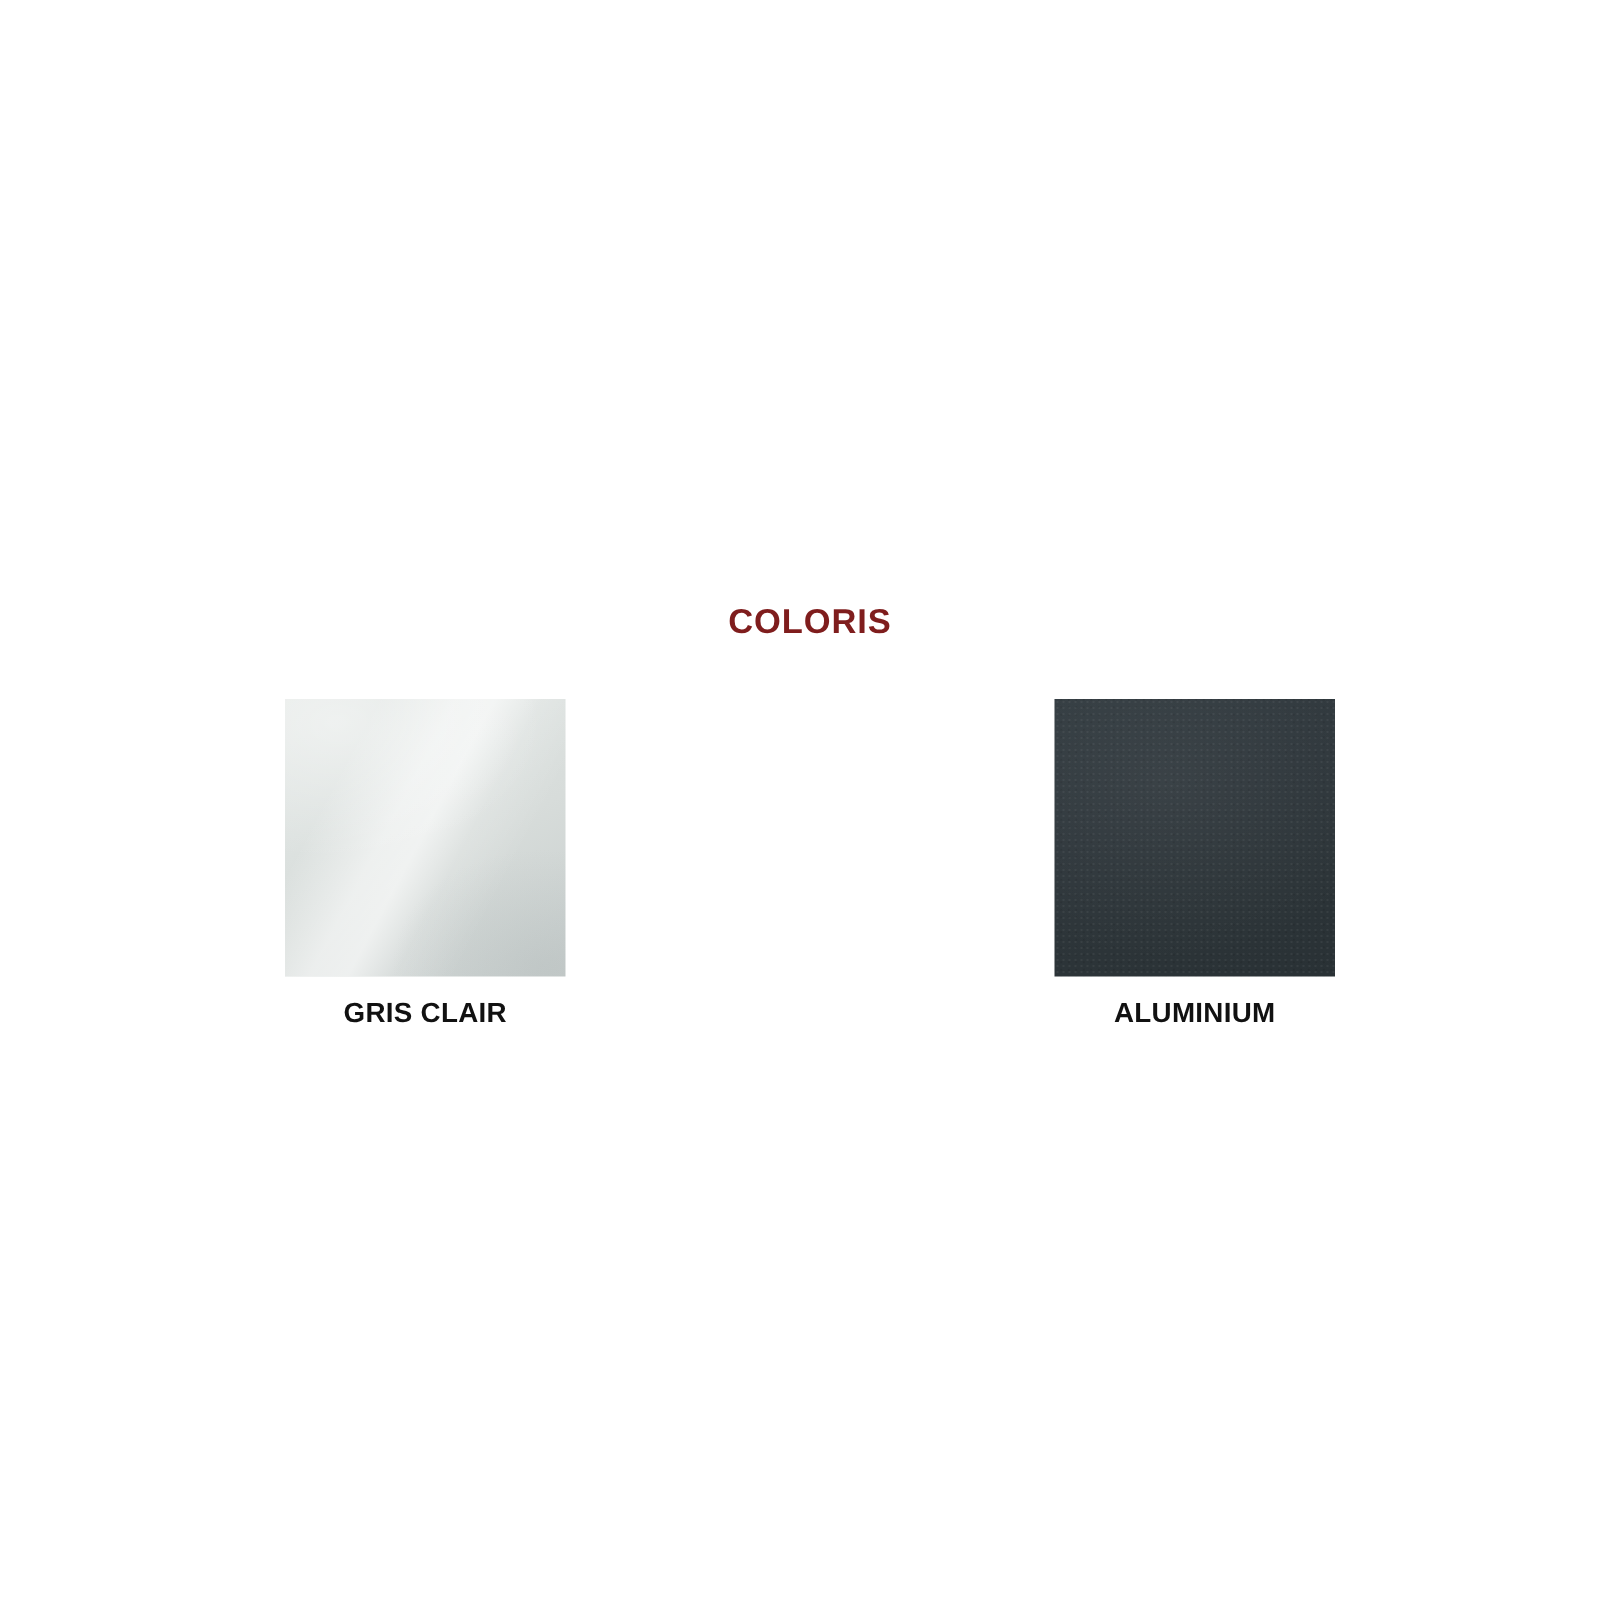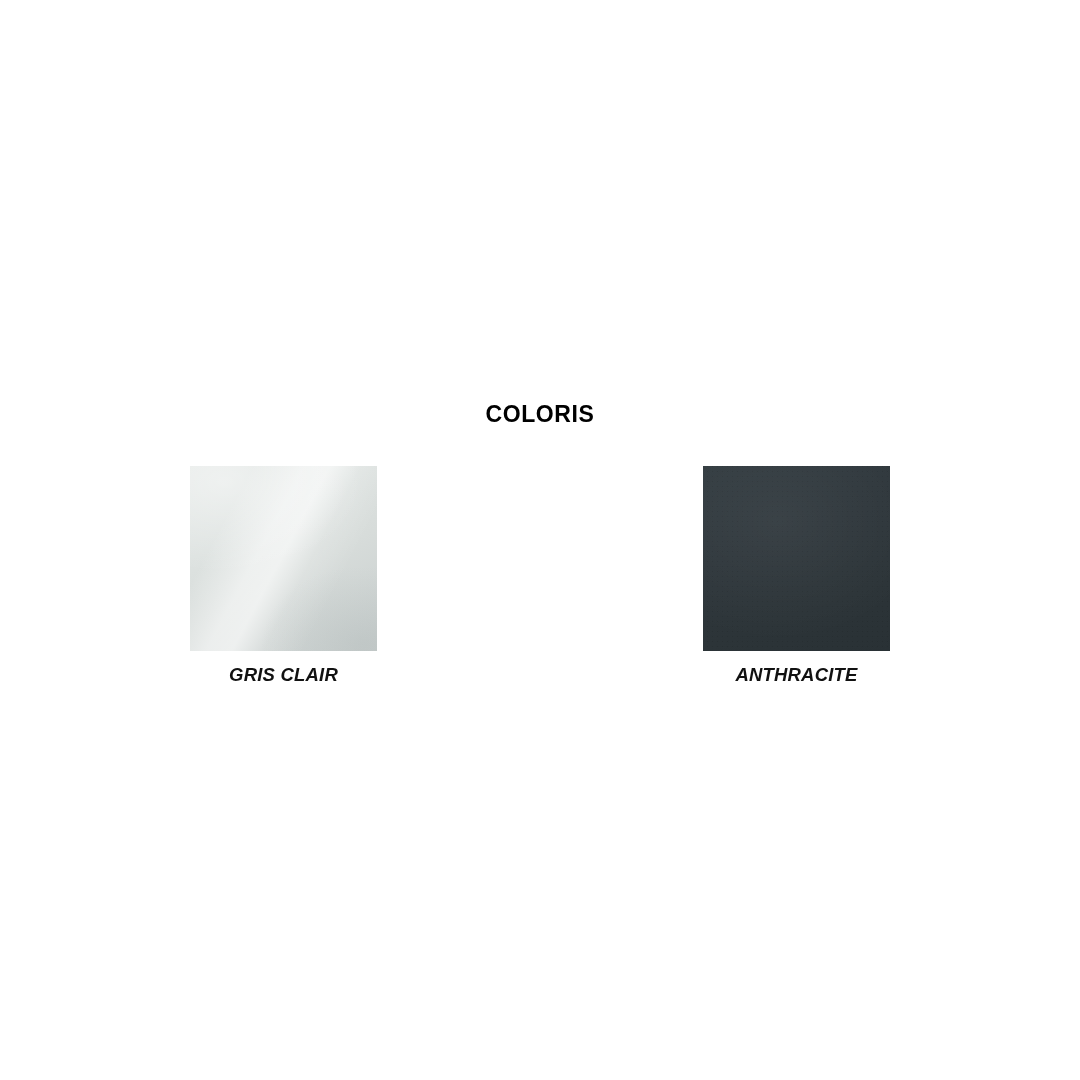--- a/index.html
+++ b/index.html
@@ -26,21 +26,21 @@
   
   .panel-title {
     position: absolute;
     left: 0;
     top: 398px;
     width: 1080px;
     text-align: center;
     font-size: 23px;
     font-weight: 700;
     letter-spacing: 0.6px;
-    color: #000000;
+    color: #7f1d1d;
     line-height: 32px;
   }
 
   
   .swatch-row {
     position: absolute;
     left: 190px;
     top: 466px;
     width: 700px;
     height: 230px;
@@ -126,37 +126,36 @@
 
   .swatch-label {
     margin-top: 12px;
     text-align: center;
     font-size: 18.5px;
     font-weight: 700;
     letter-spacing: 0.2px;
     color: #111111;
     line-height: 24px;
     white-space: nowrap;
-    font-style: italic;
   }
 </style>
 </head>
 <body>
 
 <div id="color-panel">
 
   <div class="panel-title">COLORIS</div>
 
   <div class="swatch-row">
 
     <div class="swatch-item pos-0">
       <div class="swatch-chip chip-gris-clair"></div>
       <div class="swatch-label">GRIS CLAIR</div>
     </div>
 
 
     <div class="swatch-item pos-2">
       <div class="swatch-chip chip-anthracite"></div>
-      <div class="swatch-label">ANTHRACITE</div>
+      <div class="swatch-label">ALUMINIUM</div>
     </div>
 
   </div>
 </div>
 
 </body></html>

